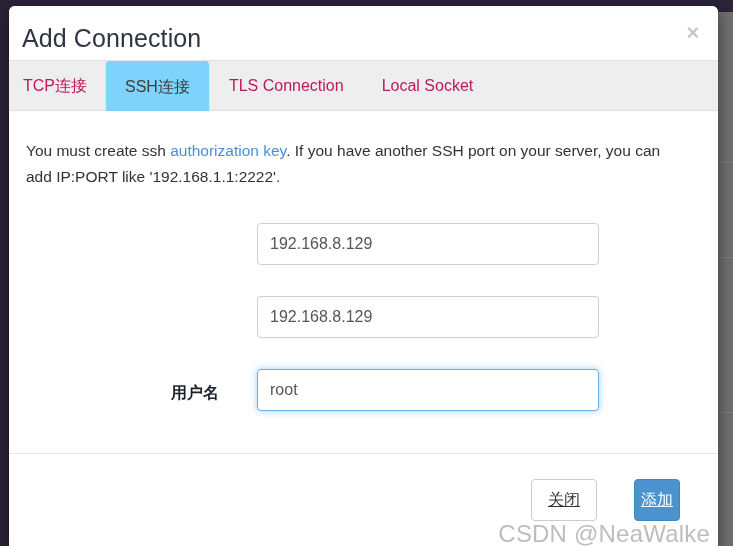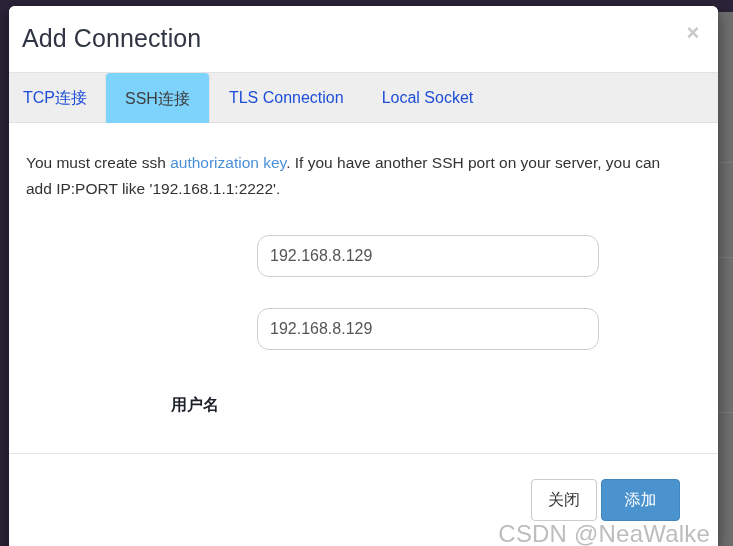--- a/index.html
+++ b/index.html
@@ -56,21 +56,21 @@
     height: 544px;
     background: #ffffff;
     border-radius: 6px;
     box-shadow: 0 5px 15px rgba(0,0,0,0.5);
     box-sizing: border-box;
     overflow: hidden;
   }
 
   .modal-header {
     position: relative;
-    height: 66px;
+    height: 54px;
     box-sizing: border-box;
     padding: 0;
     background: #fff;
   }
   .modal-title {
     position: absolute;
     left: 13px;
     top: 17px;
     font-size: 25px;
     line-height: 31px;
@@ -103,21 +103,21 @@
     box-sizing: border-box;
     white-space: nowrap;
     font-size: 0;
   }
   .tab {
     display: inline-block;
     height: 42px;
     line-height: 50px;
     padding: 0 19px;
     font-size: 16px;
-    color: #1d4ed8;
+    color: #be185d;
     cursor: pointer;
     box-sizing: border-box;
     vertical-align: top;
     position: relative;
   }
   .tab:first-child { padding-left: 14px; padding-right: 18px; }
   .tab.active {
     background: #7dd3fc;
     color: #3d3d3d;
     border-radius: 5px 5px 0 0;
@@ -173,21 +173,21 @@
     line-height: 22px;
   }
   .form-input {
     position: absolute;
     left: 248px;
     top: 0;
     width: 342px;
     height: 42px;
     box-sizing: border-box;
     border: 1px solid #cfcfcf;
-    border-radius: 12px;
+    border-radius: 4px;
     background: #fff;
     font-size: 16px;
     color: #555555;
     padding: 0 12px;
     font-family: "Liberation Sans", sans-serif;
     outline: none;
   }
   .form-input.focused {
     border-color: #66afe9;
     box-shadow: 0 0 7px rgba(102,175,233,0.6);
@@ -209,31 +209,32 @@
     top: 25px;
     height: 42px;
     box-sizing: border-box;
     border-radius: 4px;
     font-size: 16px;
     font-family: "Liberation Sans", sans-serif;
     cursor: pointer;
     line-height: 40px;
     text-align: center;
     padding: 0;
+    text-decoration: underline;
   }
   .btn-default {
     right: 121px;
     width: 66px;
     background: #ffffff;
     border: 1px solid #cccccc;
     color: #333333;
   }
   .btn-primary {
     right: 38px;
-    width: 79px;
+    width: 46px;
     background: #4a93cf;
     border: 1px solid #3d86c0;
     color: #ffffff;
   }
   .watermark {
     position: absolute;
     right: 8px;
     bottom: 4px;
     font-size: 24px;
     color: #bdbdbd;
@@ -280,20 +281,21 @@
         <div class="form-row">
           <input class="form-input" type="text" value="192.168.8.129" style="">
         </div>
 
         <div class="form-row">
           <input class="form-input" type="text" value="192.168.8.129" style="">
         </div>
 
         <div class="form-row">
           <div class="form-label">用户名</div>
+          <input class="form-input focused" type="text" value="root" style="">
         </div>
 
       </div>
     </div>
 
     <div class="modal-footer">
       <button class="btn btn-default">关闭</button>
       <button class="btn btn-primary">添加</button>
       <div class="watermark">CSDN @NeaWalke</div>
     </div>

